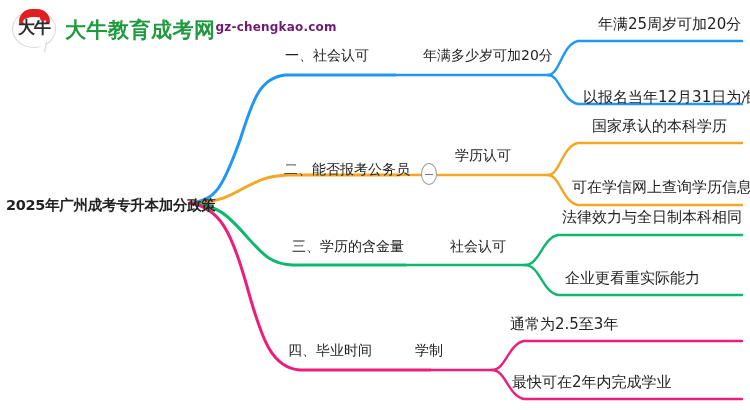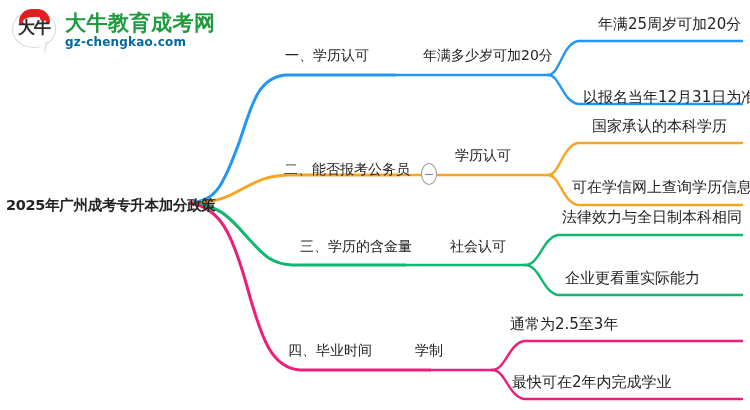--- a/index.html
+++ b/index.html
@@ -91,35 +91,34 @@
     font-size: 17px;
     font-weight: bold;
     color: #2b2b2b;
     letter-spacing: -1px;
     line-height: 20px;
     z-index: 2;
     font-family: "DejaVu Sans", sans-serif;
   }
   #logo-text {
     display: flex;
-    flex-direction: column;
     justify-content: center;
     line-height: 1.05;
   }
   #logo-title {
     font-size: 21px;
     font-weight: bold;
     color: #1f9a3d;
     letter-spacing: 0.5px;
     font-family: "DejaVu Sans", sans-serif;
   }
   #logo-sub {
     font-size: 12px;
     font-weight: bold;
-    color: #0369a1;
+    color: #701a75;
     letter-spacing: 0.2px;
     margin-top: 2px;
     font-family: "DejaVu Sans", sans-serif;
   }
 
   
   #map-svg {
     position: absolute;
     left: 0;
     top: 0;
@@ -208,31 +207,31 @@
     <path stroke="#ed1e79" stroke-width="2.4" d="M492,370 C506,370 508,396 524,399 L742,399"></path>
   </g>
 </svg>
 
 <div id="collapse-toggle">
   <div class="minus"></div>
 </div>
 
 <div class="node-label root-label" style="left:6px; top:196px;">2025年广州成考专升本加分政策</div>
 
-<div class="node-label branch-label" style="left:285px; top:47px;">一、学历认可</div>
+<div class="node-label branch-label" style="left:285px; top:47px;">一、社会认可</div>
 <div class="node-label mid-label" style="left:423px; top:47px;">年满多少岁可加20分</div>
 <div class="node-label leaf-label" style="left:598px; top:15px;">年满25周岁可加20分</div>
 <div class="node-label leaf-label" style="left:583px; top:73px;margin-top:15px;">以报名当年12月31日为准</div>
 
 <div class="node-label branch-label" style="left:284px; top:161px;">二、能否报考公务员</div>
 <div class="node-label mid-label" style="left:455px; top:147px;">学历认可</div>
 <div class="node-label leaf-label" style="left:592px; top:117px;">国家承认的本科学历</div>
 <div class="node-label leaf-label" style="left:572px; top:178px;">可在学信网上查询学历信息</div>
 
-<div class="node-label branch-label" style="left:300px; top:238px;text-align:right;">三、学历的含金量</div>
+<div class="node-label branch-label" style="left:292px; top:238px;text-align:right;">三、学历的含金量</div>
 <div class="node-label mid-label" style="left:450px; top:238px;">社会认可</div>
 <div class="node-label leaf-label" style="left:562px; top:208px;">法律效力与全日制本科相同</div>
 <div class="node-label leaf-label" style="left:565px; top:269px;">企业更看重实际能力</div>
 
 <div class="node-label branch-label" style="left:288px; top:342px;">四、毕业时间</div>
 <div class="node-label mid-label" style="left:415px; top:342px;">学制</div>
 <div class="node-label leaf-label" style="left:510px; top:315px;">通常为2.5至3年</div>
 <div class="node-label leaf-label" style="left:512px; top:373px;">最快可在2年内完成学业</div>
 
 </body></html>

